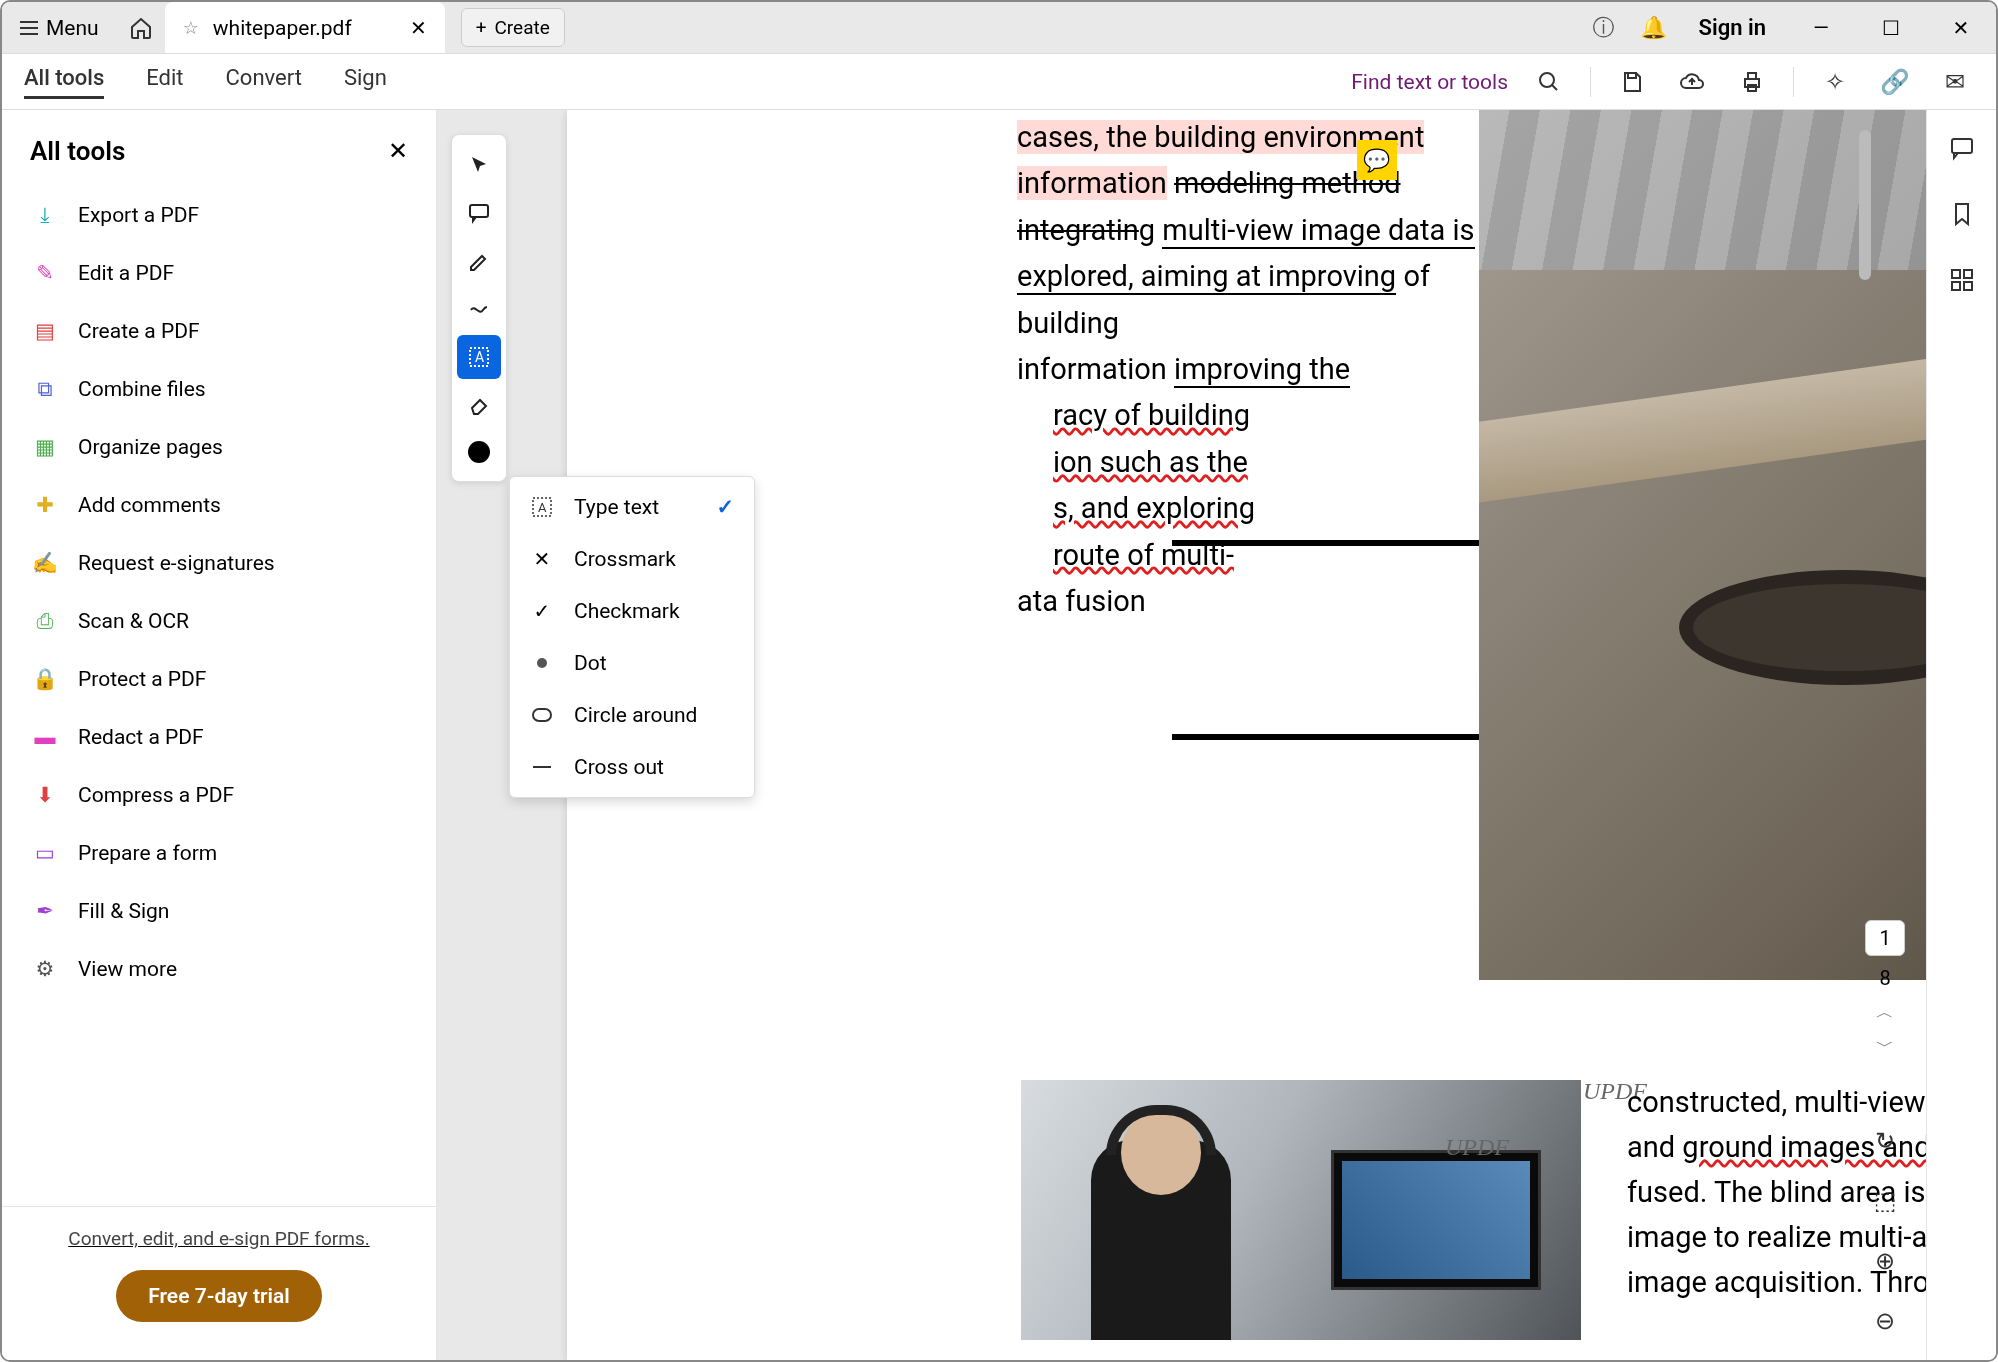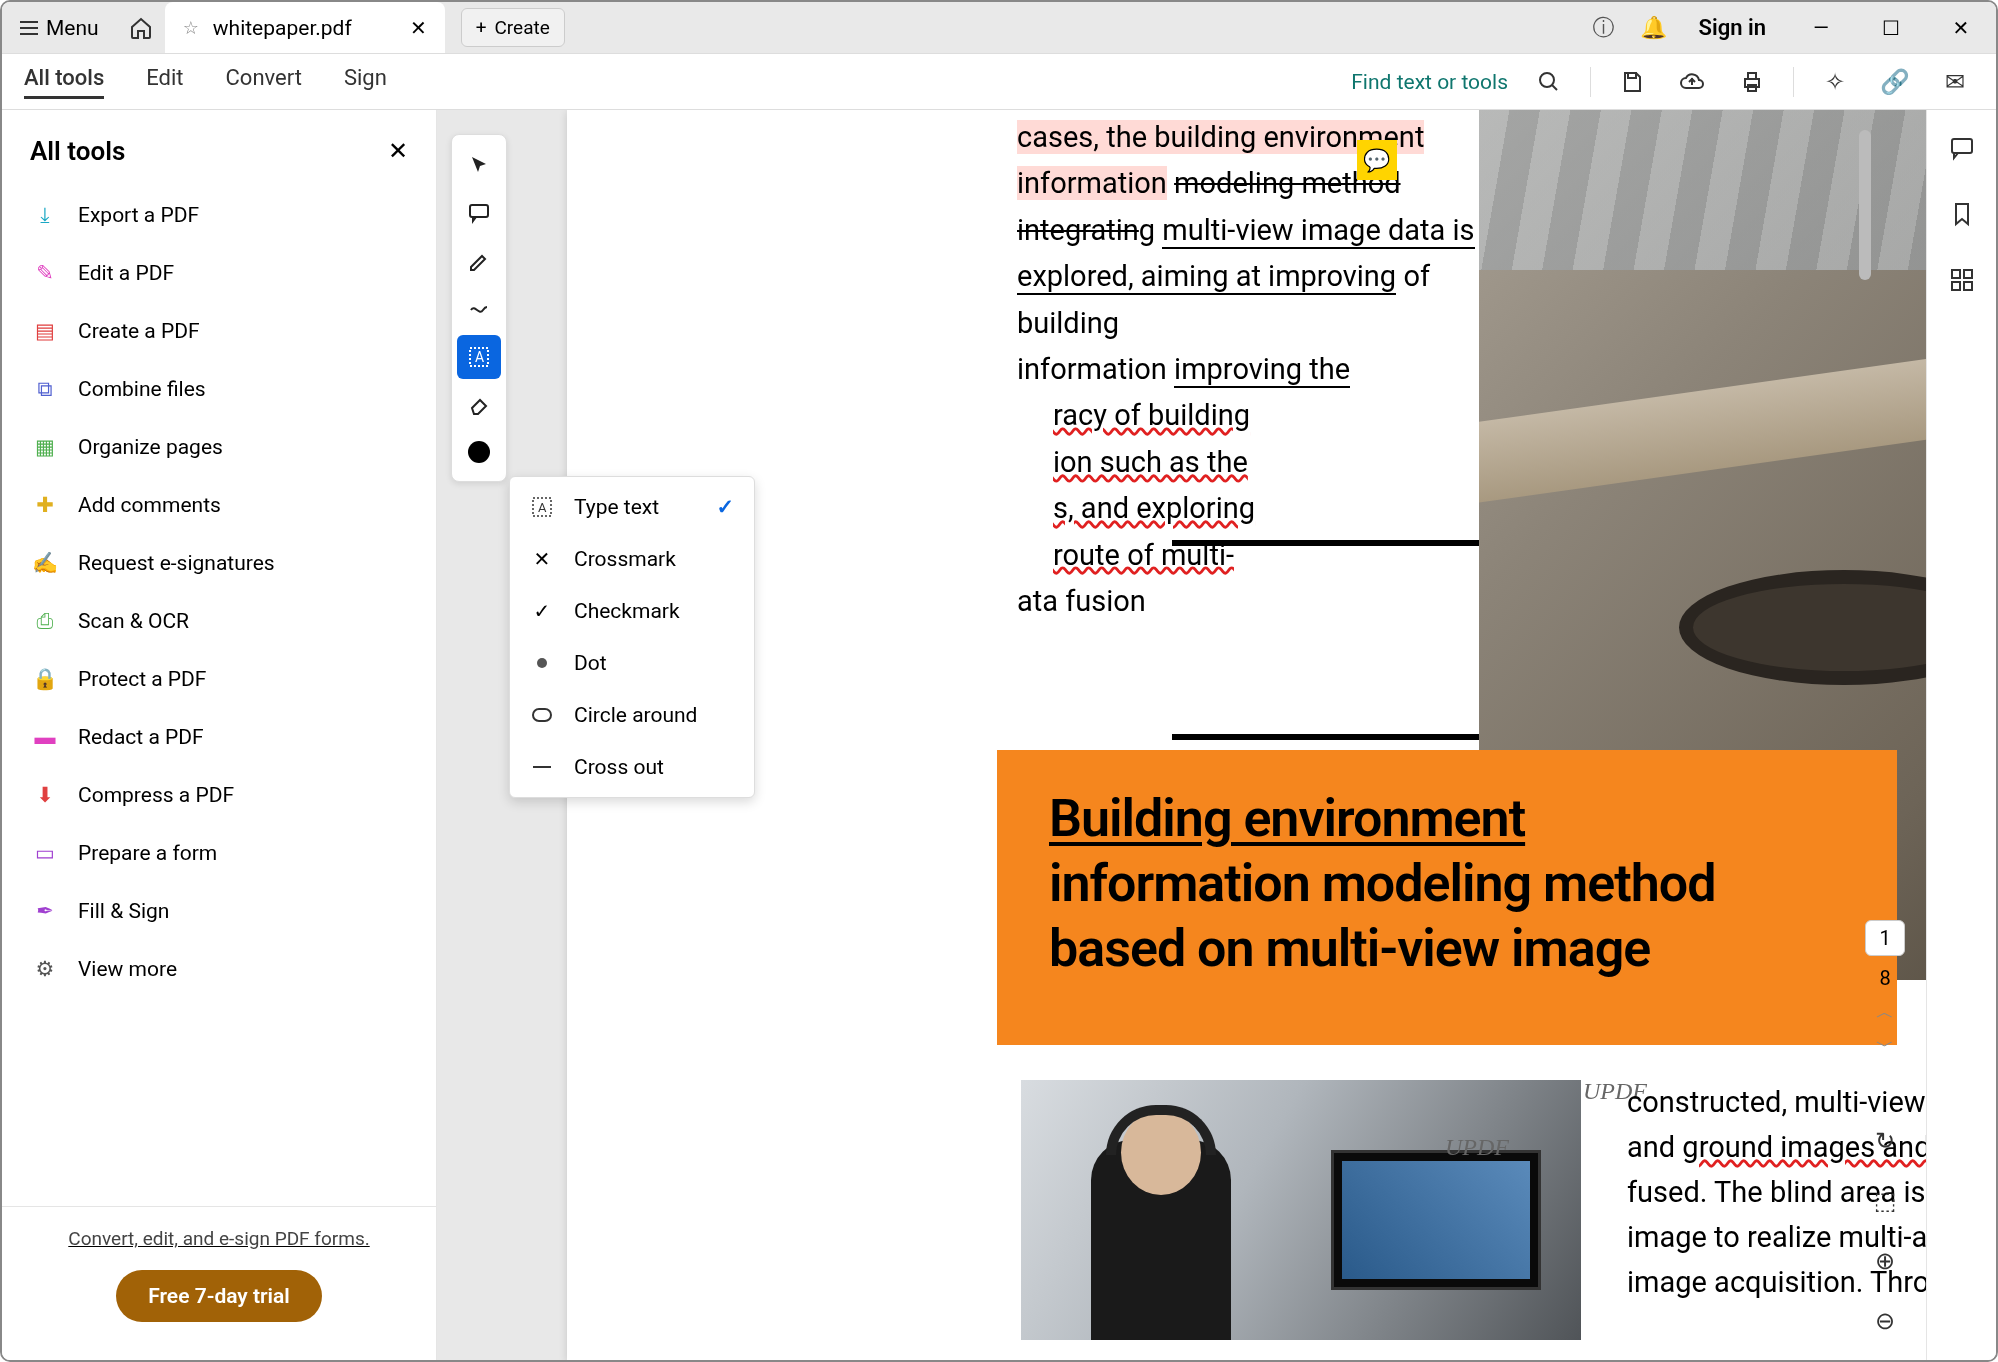--- a/index.html
+++ b/index.html
@@ -17,21 +17,21 @@
 .title-right { margin-left: auto; display: flex; align-items: center; height: 100%; }
 .title-right .icon { width: 50px; display: flex; align-items: center; justify-content: center; height: 100%; cursor: pointer; font-size: 22px; color: #555; }
 .signin { font-size: 22px; font-weight: 600; padding: 0 20px; cursor: pointer; }
 .win-controls { display: flex; }
 .win-controls div { width: 70px; height: 52px; display: flex; align-items: center; justify-content: center; cursor: pointer; font-size: 20px; }
 .secondbar { height: 56px; display: flex; align-items: center; border-bottom: 1px solid #ddd; padding: 0 22px; }
 .sec-left { display: flex; gap: 42px; }
 .sec-tab { font-size: 22px; color: #333; cursor: pointer; padding-bottom: 6px; }
 .sec-tab.active { border-bottom: 3px solid #333; font-weight: 500; }
 .sec-right { margin-left: auto; display: flex; align-items: center; gap: 22px; }
-.find-label { font-size: 21px; color: #0f766e; cursor: pointer; }
+.find-label { font-size: 21px; color: #701a75; cursor: pointer; }
 .sec-icon { width: 38px; height: 38px; display: flex; align-items: center; justify-content: center; cursor: pointer; font-size: 24px; color: #333; }
 .sec-divider { width: 1px; height: 30px; background: #ddd; }
 .main { display: flex; position: absolute; top: 108px; bottom: 0; left: 0; right: 0; }
 .sidebar { width: 435px; background: #fff; border-right: 1px solid #e5e5e5; display: flex; flex-direction: column; padding: 18px 0; }
 .side-head { display: flex; align-items: center; justify-content: space-between; padding: 8px 28px 20px; }
 .side-title { font-size: 26px; font-weight: 600; }
 .side-close { font-size: 24px; cursor: pointer; }
 .tool-list { flex: 1; overflow: auto; }
 .tool-item { display: flex; align-items: center; gap: 18px; padding: 14px 28px; font-size: 21px; cursor: pointer; }
 .tool-icon { width: 30px; height: 30px; display: flex; align-items: center; justify-content: center; border-radius: 4px; }
@@ -328,26 +328,20 @@
       </div>
       <div class="comment-note">💬</div>
       <div class="box-annot"></div>
 
       <div class="img-main">
         <div class="img-ceiling"></div>
         <div class="img-bridge"></div>
         <div class="img-circle"></div>
       </div>
 
-      <div class="orange-box">
-        <div class="orange-title">
-          <span class="orange-u">Building environment</span><br>
-          <span>information modeling method based on multi-view image</span>
-        </div>
-      </div>
 
       <div class="img-lower">
         <div class="person"></div>
         <div class="head"></div>
         <div class="headphone"></div>
         <div class="monitor">
             <div class="monitor-inner"></div>
           </div>
       </div>
       <div class="squig" style="left:1016px; top:968px;">UPDF</div>

